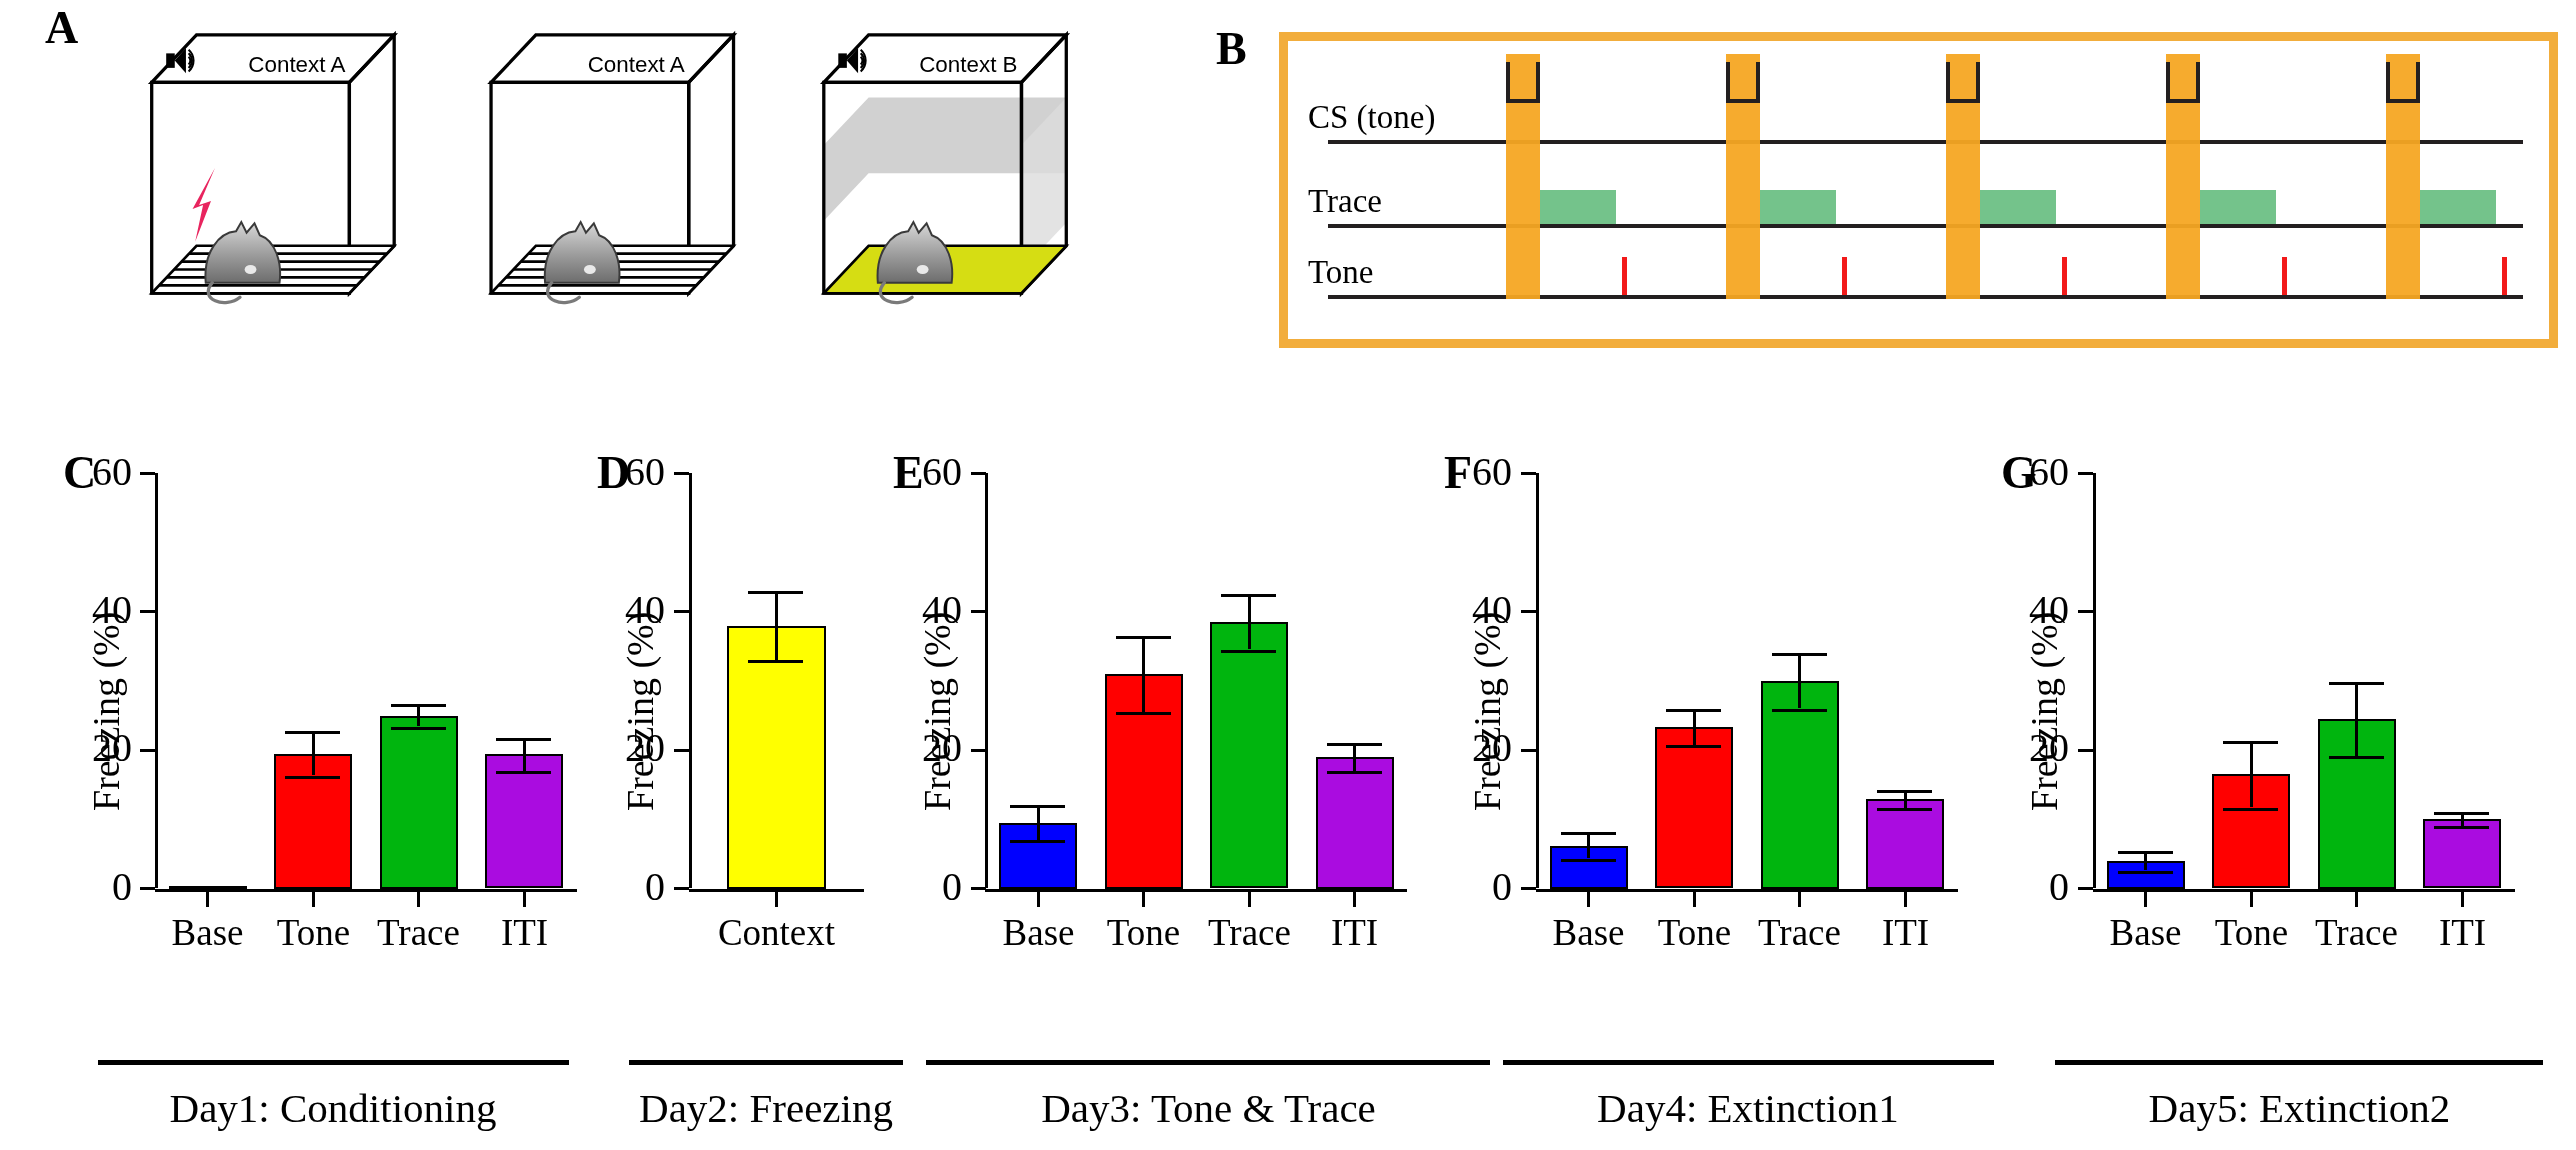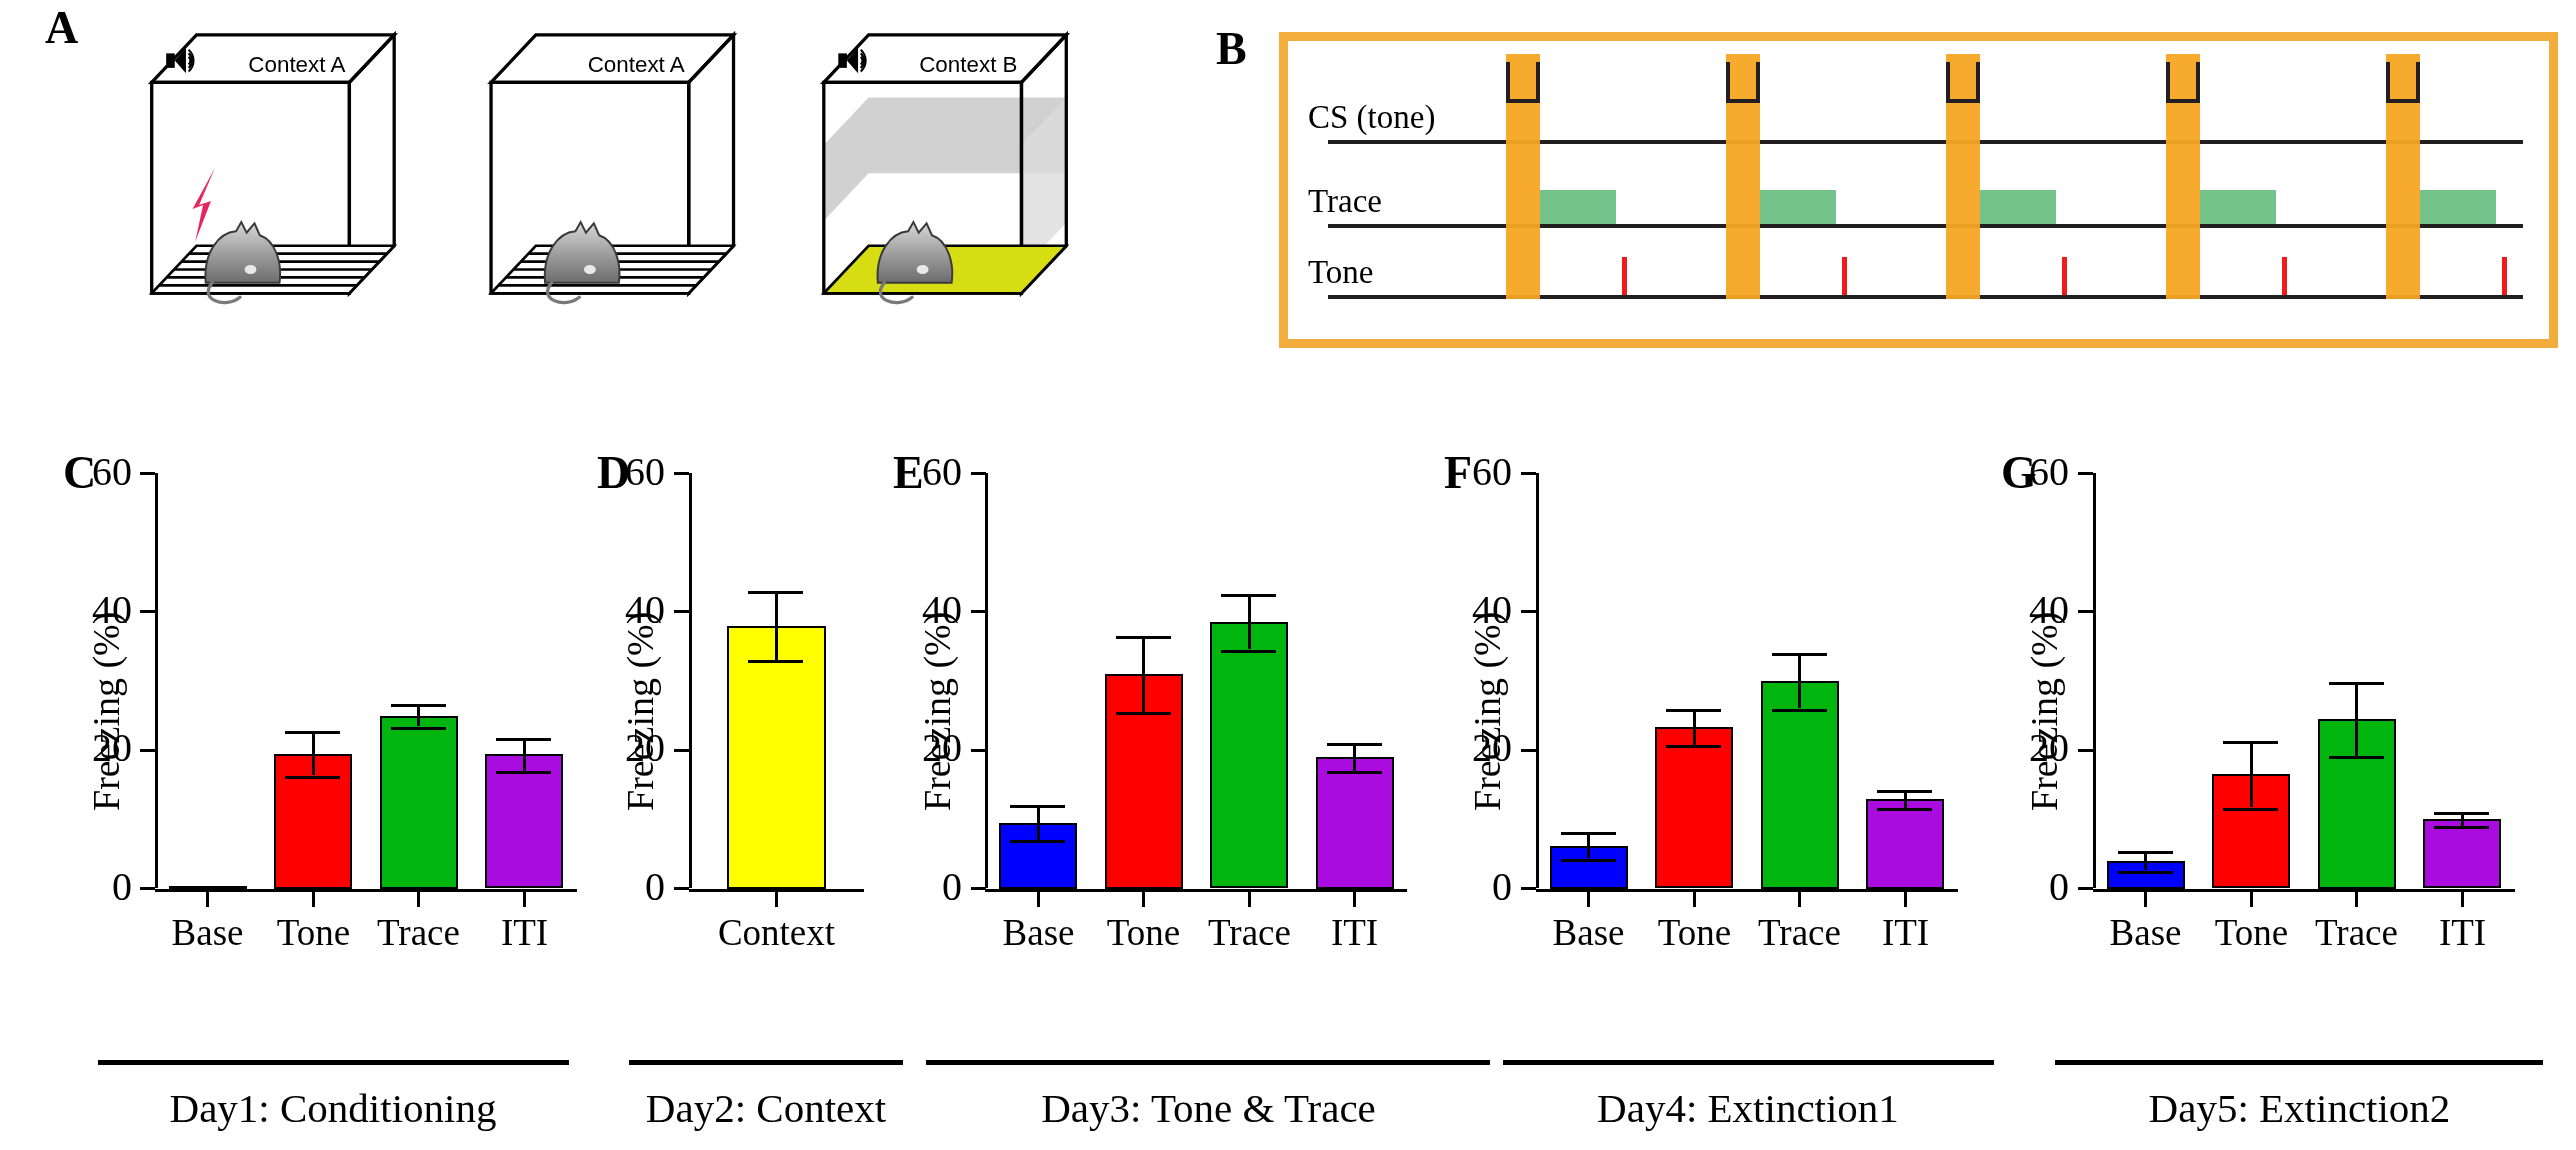--- a/index.html
+++ b/index.html
@@ -351,21 +351,21 @@
       <div class="errcap" style="left: 2434px; top: 826px; width: 55px;"></div>
       <div class="xtick" style="left: 2461px; top: 892px;"></div>
       <div class="xlabel" style="left: 2370px; top: 911px; width: 185px;">ITI</div>
     </div>
   </div>
 
 <div id="footer">
     <div class="grp-rule" style="left: 98px; width: 471px; top: 1060px;"></div>
     <div class="grp-label" style="left: -8px; width: 682px; top: 1084px;">Day1: Conditioning</div>
     <div class="grp-rule" style="left: 629px; width: 274px; top: 1060px;"></div>
-    <div class="grp-label" style="left: 524px; width: 484px; top: 1084px;">Day2: Context</div>
+    <div class="grp-label" style="left: 524px; width: 484px; top: 1084px;">Day2: Freezing</div>
     <div class="grp-rule" style="left: 926px; width: 564px; top: 1060px;"></div>
     <div class="grp-label" style="left: 821px; width: 775px; top: 1084px;">Day3: Tone &amp; Trace</div>
     <div class="grp-rule" style="left: 1503px; width: 491px; top: 1060px;"></div>
     <div class="grp-label" style="left: 1397px; width: 702px; top: 1084px;">Day4: Extinction1</div>
     <div class="grp-rule" style="left: 2055px; width: 488px; top: 1060px;"></div>
     <div class="grp-label" style="left: 1950px; width: 699px; top: 1084px;">Day5: Extinction2</div>
   </div>
 
 
 </body></html>

